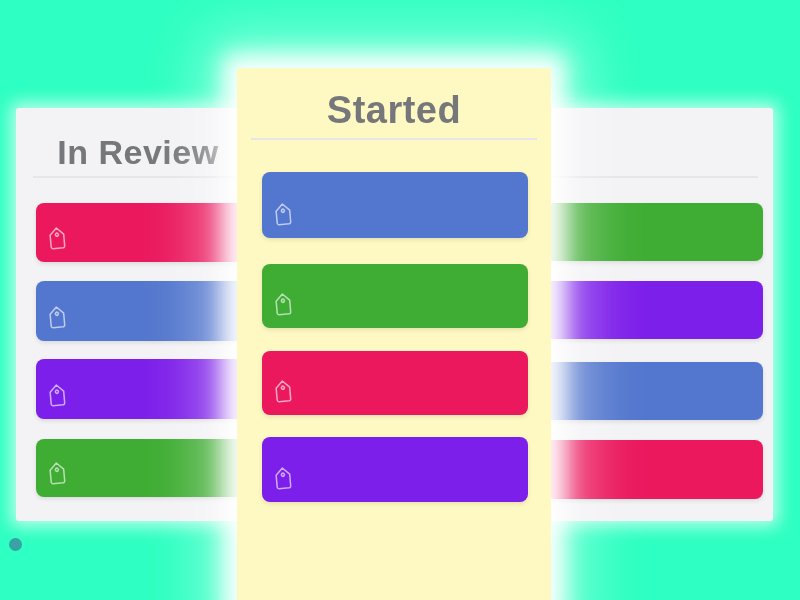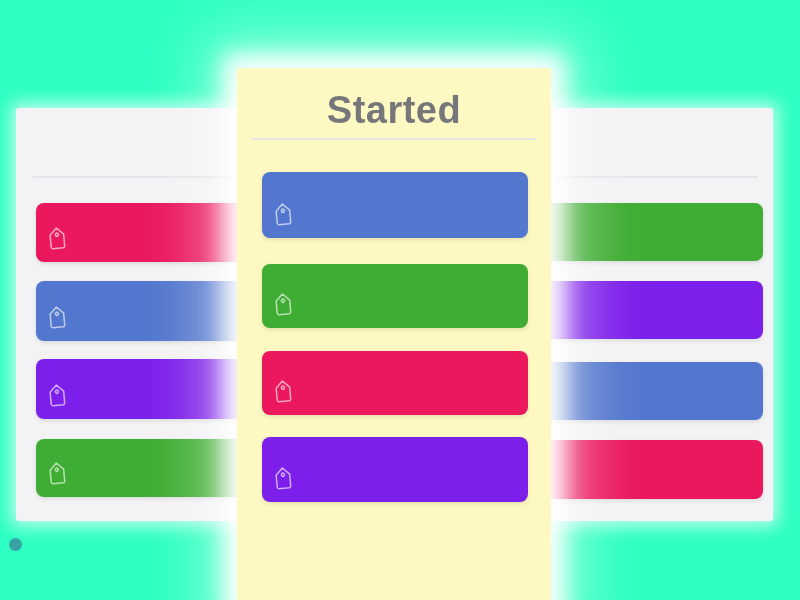--- a/index.html
+++ b/index.html
@@ -97,20 +97,21 @@
     z-index: 5;
   }
 </style>
 </head>
 <body>
 
 <div class="stage" style="background: rgb(46, 255, 194);">
 
   <div class="board" style="background: rgb(243, 242, 245);"></div>
 
+  <div class="col-header" style="left: 20px; top: 130px; width: 236px; color: rgb(118, 119, 123);">In Review</div>
   <div class="divider" style="left: 33px; top: 176px; width: 218px; background: rgb(230, 229, 233);"></div>
 
   <div class="card side-card" style="left: 36px; top: 203px; width: 216px; height: 59px; background: rgb(235, 24, 94);">
     <svg class="tag-icon" viewBox="0 0 24 24" fill="none" stroke="rgba(255,255,255,0.62)" stroke-width="1.6" stroke-linejoin="round">
         <path d="M20.59 13.41l-7.17 7.17a2 2 0 0 1-2.83 0L2 12V2h10l8.59 8.59a2 2 0 0 1 0 2.83z"></path>
         <circle cx="7" cy="7" r="1.6"></circle>
       </svg>
   </div>
   <div class="card side-card" style="left: 36px; top: 281px; width: 216px; height: 60px; background: rgb(83, 119, 206);">
     <svg class="tag-icon" viewBox="0 0 24 24" fill="none" stroke="rgba(255,255,255,0.62)" stroke-width="1.6" stroke-linejoin="round">

